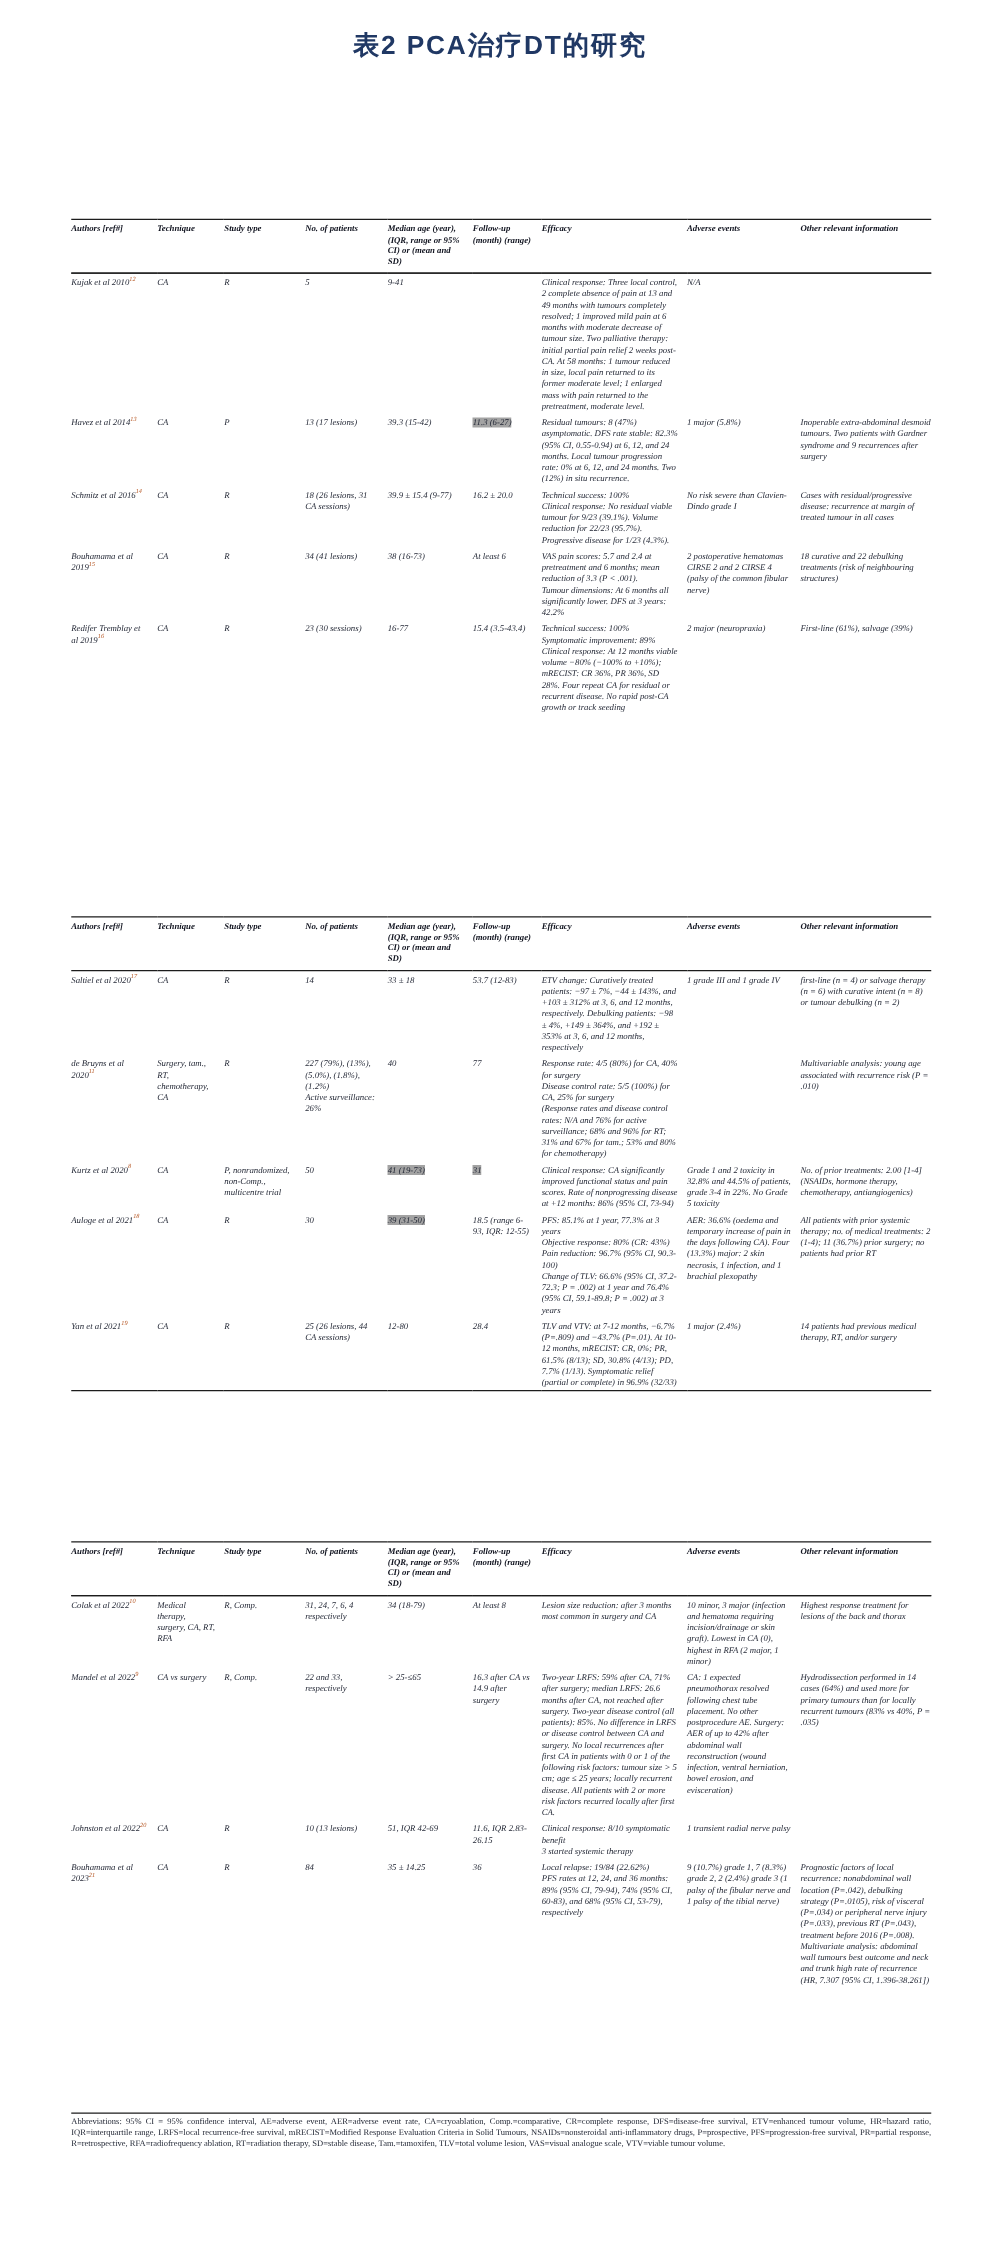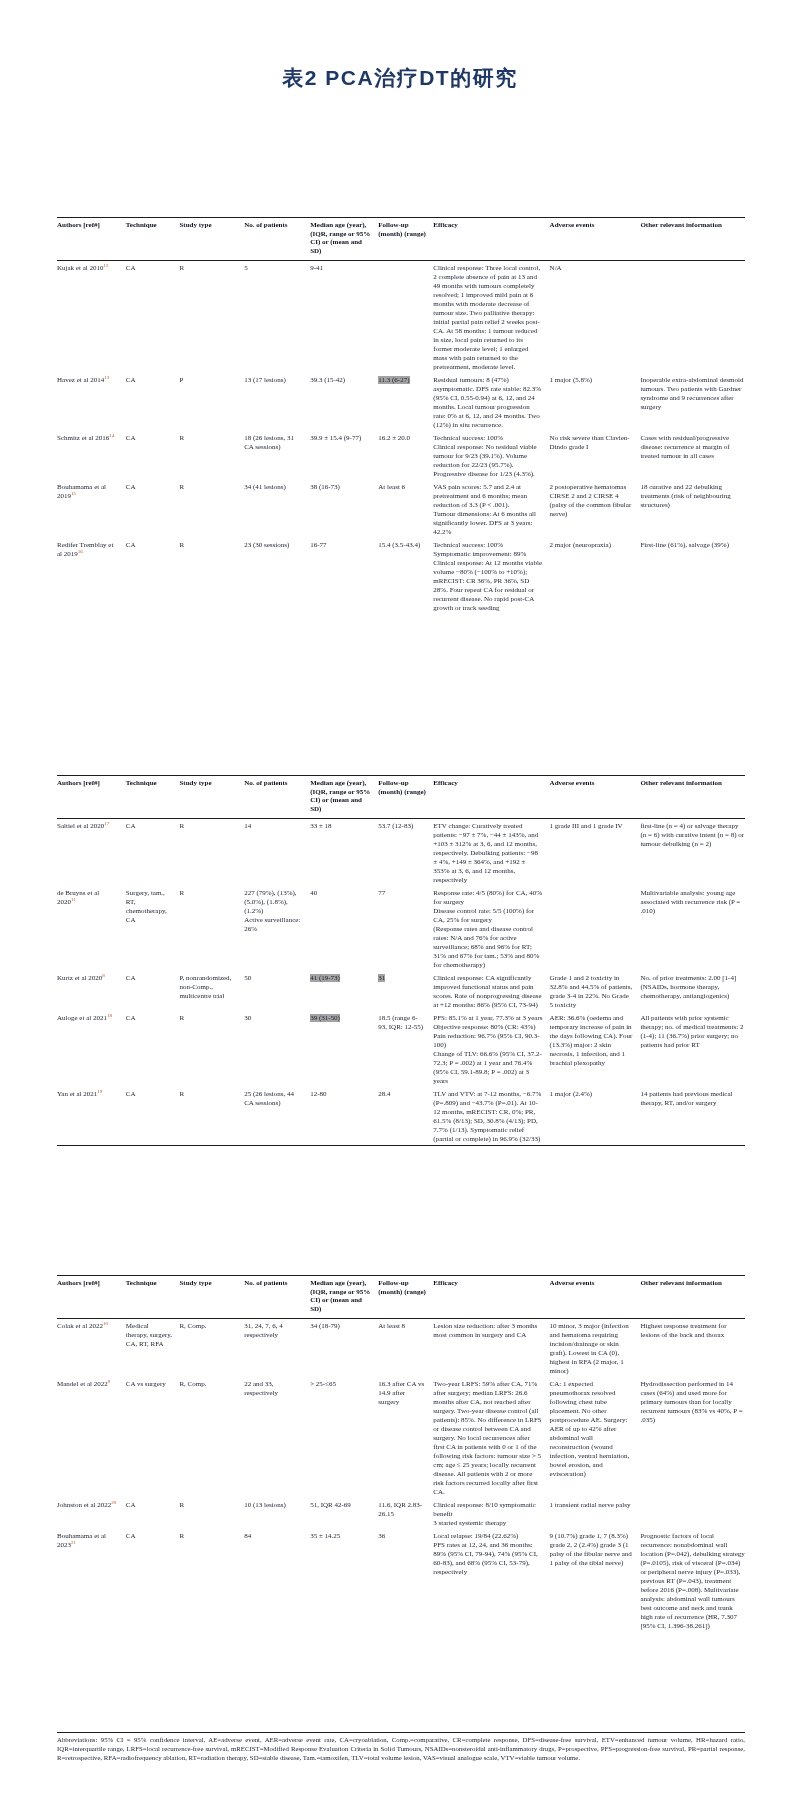--- a/index.html
+++ b/index.html
@@ -1,24 +1,24 @@
 <!DOCTYPE html>
 <html><head>
 <meta charset="utf-8">
 <style>
   * { margin:0; padding:0; box-sizing:border-box; }
   html,body { background:#ffffff; }
   body { width:800px; font-family:"Liberation Serif","DejaVu Serif",serif; }
   .page { position:relative; width:800px; min-height:1808px; background:#ffffff; overflow:hidden; }
   .doc-title {
-    padding-top:64px; text-align:center;
+    padding-top:22px; text-align:center;
     font-family:"Liberation Sans","DejaVu Sans",sans-serif;
     font-weight:bold; font-size:21px; letter-spacing:1.5px; color:#203864;
   }
-  .table-block { margin-left:57px; margin-right:78px; }
+  .table-block { margin-left:57px; margin-right:78px;font-style:italic; }
   .block-1 { margin-top:125px; min-height:558px; }
   .block-2 { min-height:500px; }
   .block-3 { min-height:457px; }
   table.study-table {
     width:688px; border-collapse:collapse; table-layout:fixed;
     border-top:0.9px solid #1c1c1c;
   }
   table.study-table.bottom-rule { border-bottom:0.9px solid #1c1c1c; }
   .study-table th {
     font-size:7px; line-height:8.6px; font-weight:bold; color:#10131f;

